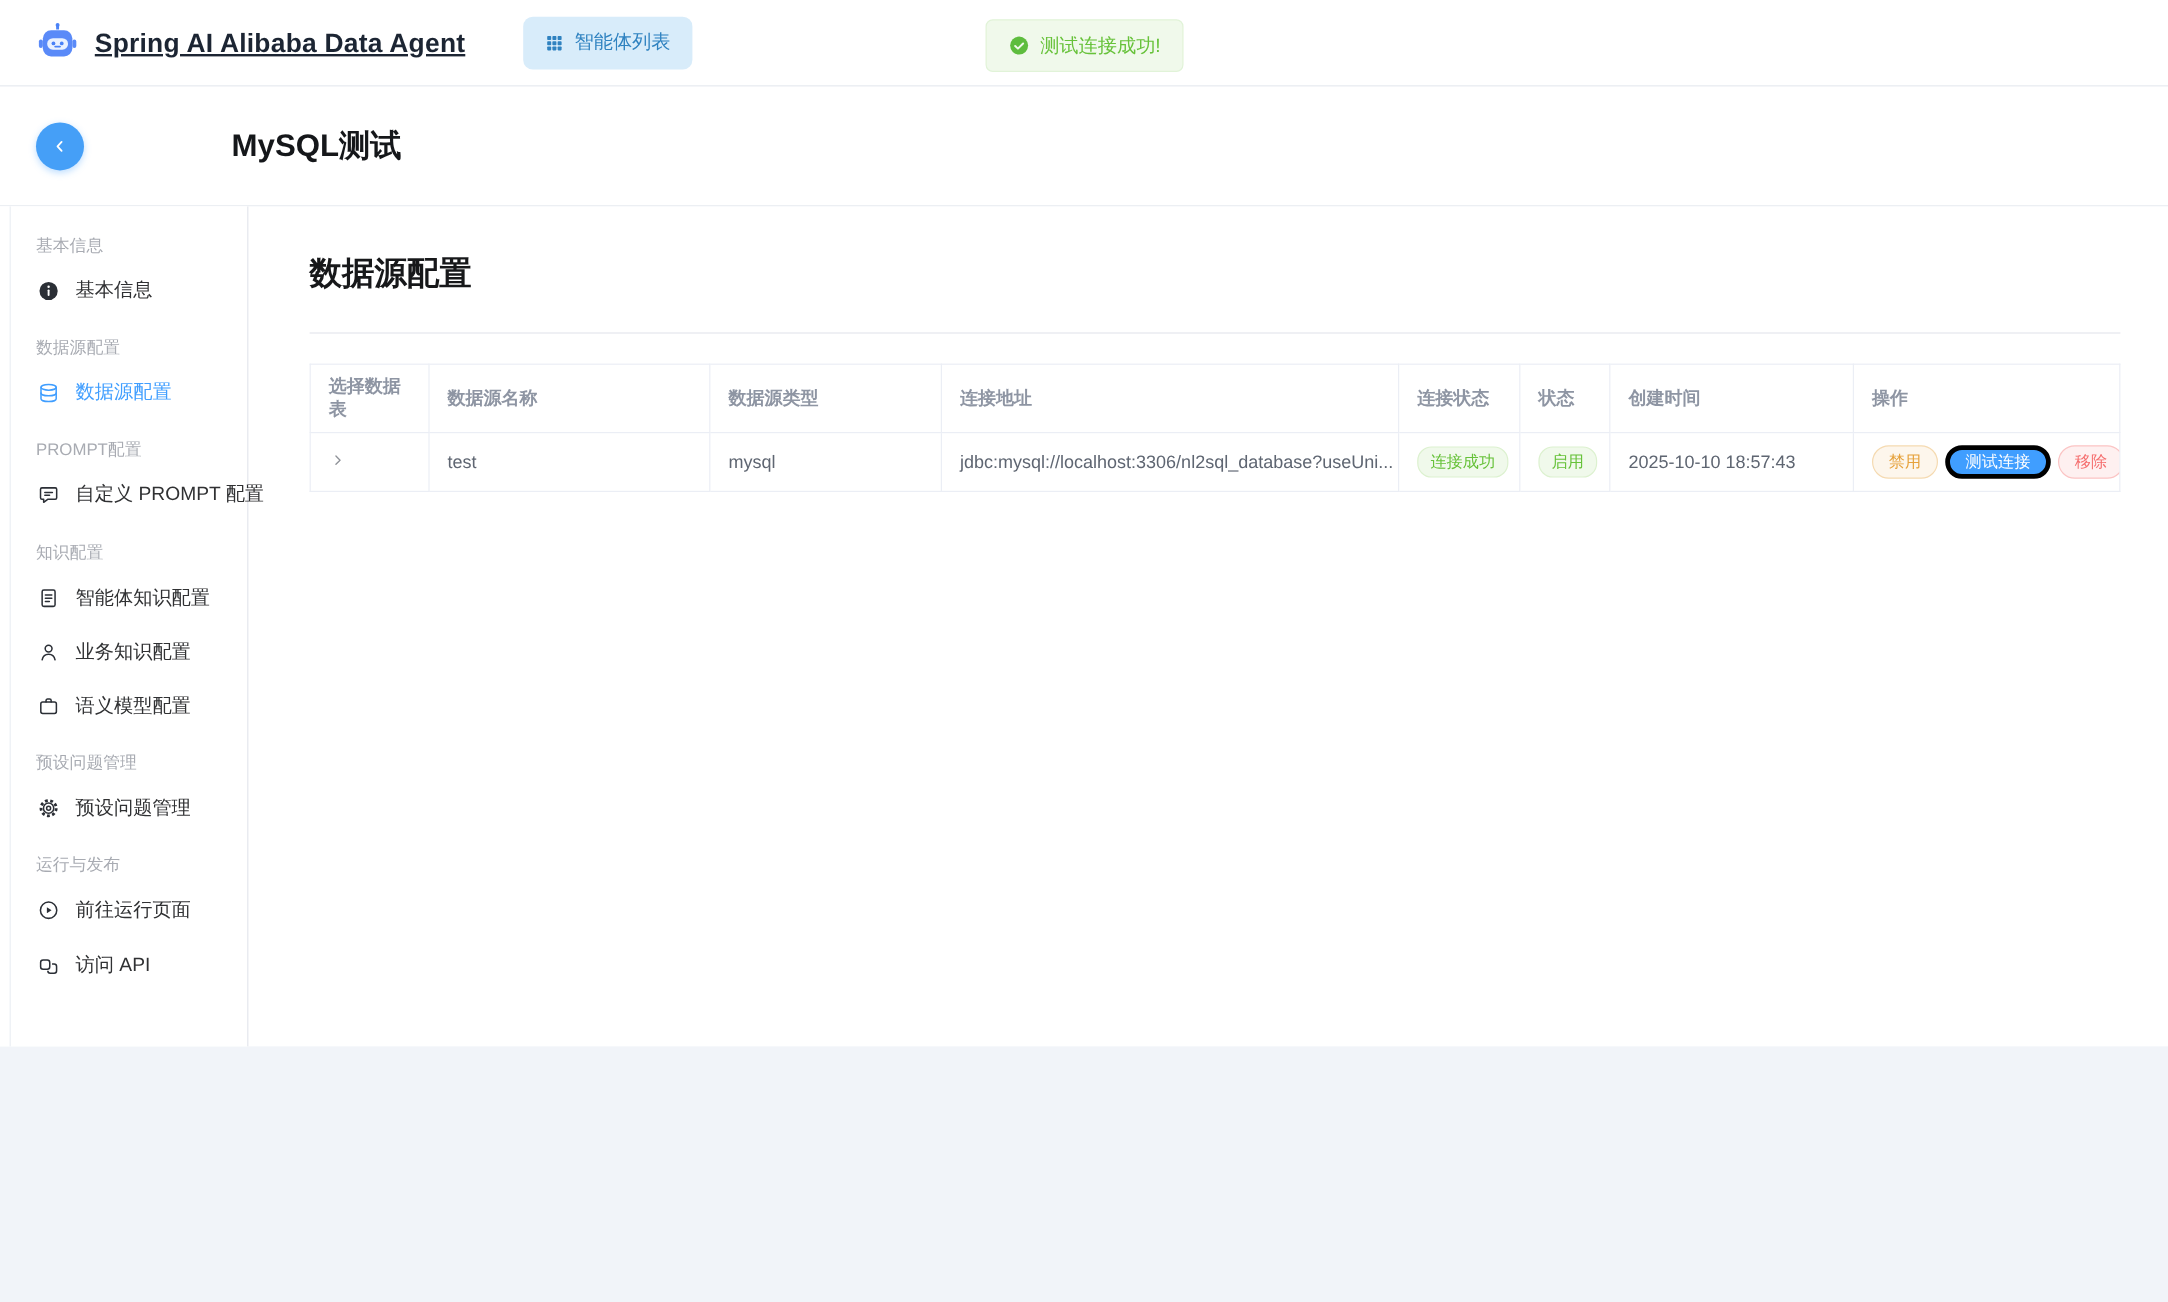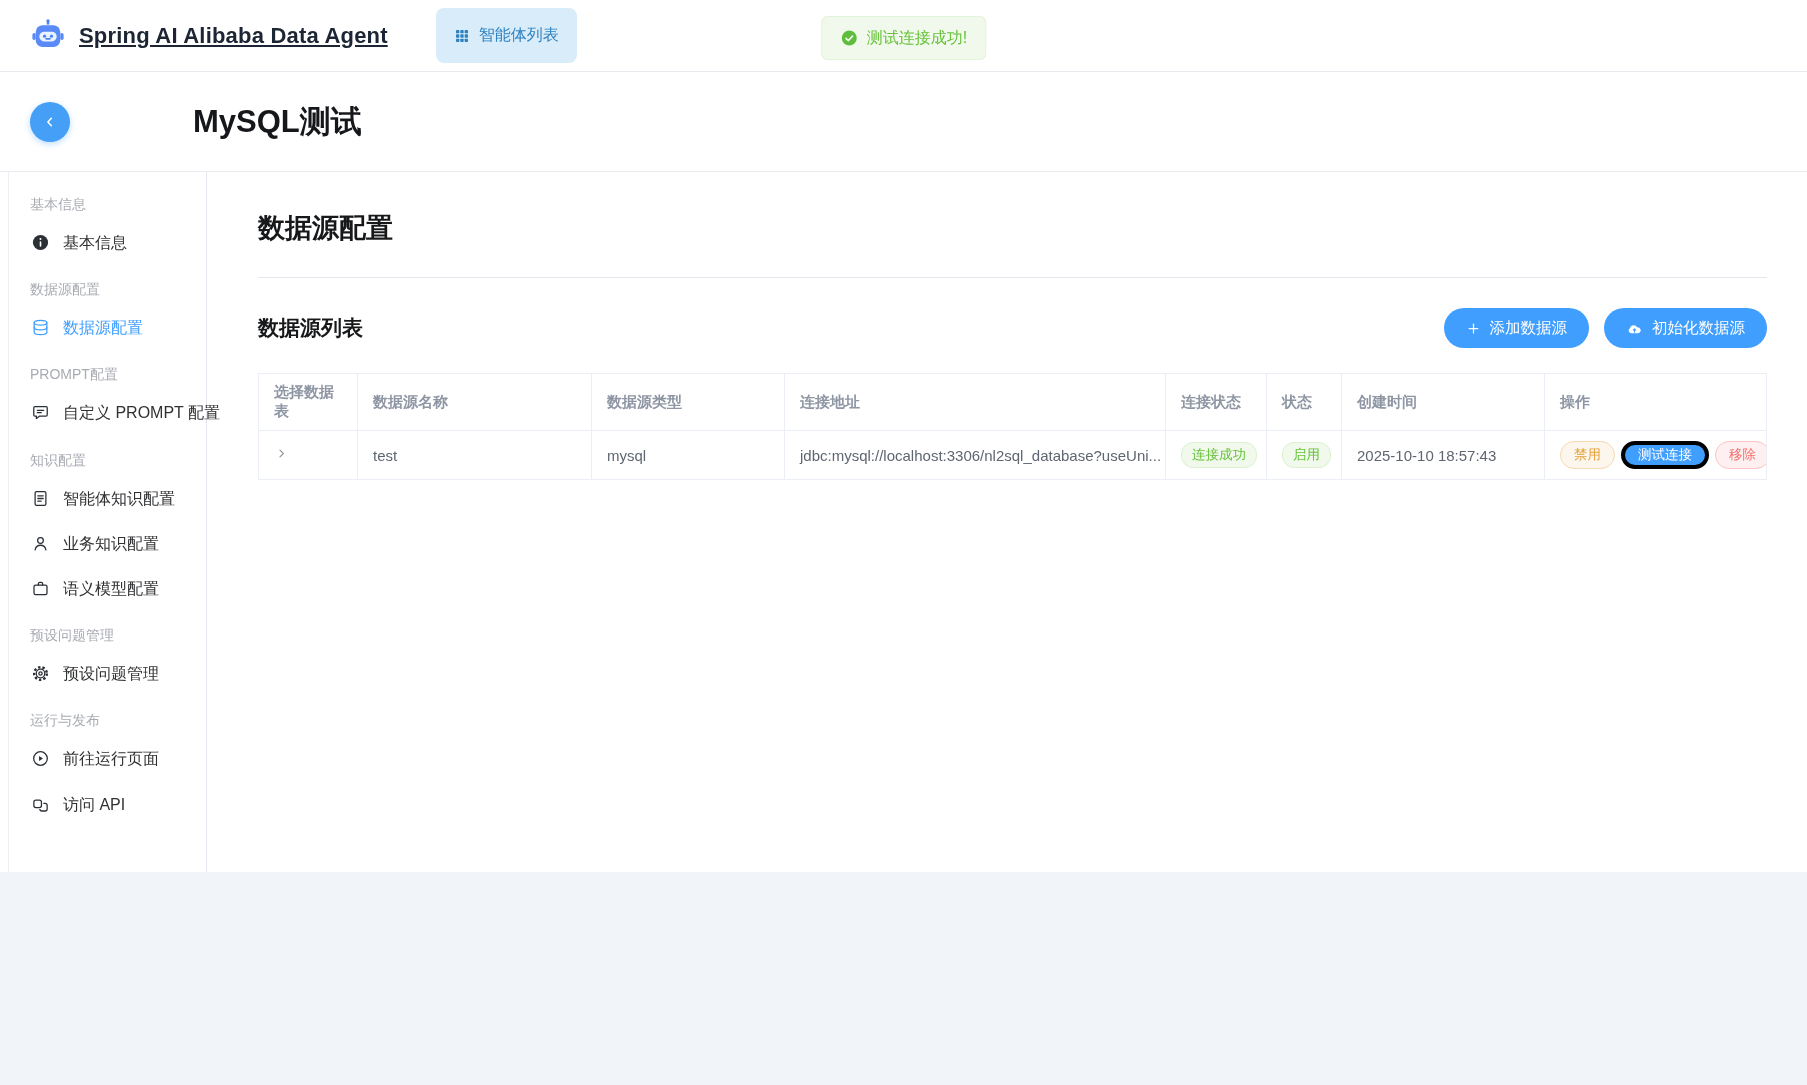--- a/index.html
+++ b/index.html
@@ -13,21 +13,21 @@
   svg { display:block; }
 
   
   .top-header {
     height:72px; background:#fff; border-bottom:1px solid #e8ebf0;
     display:flex; align-items:center; padding:0 30px; position:relative;
   }
   .logo { width:36px; height:36px; }
   .app-title { font-size:22px; font-weight:bold; color:#1c2533; margin-left:13px; letter-spacing:.2px;text-decoration:underline; }
   .agent-list-btn {
-    margin-left:48px; height:55px; display:flex; align-items:center; gap:9px;
+    margin-left:48px; height:44px; display:flex; align-items:center; gap:9px;
     background:#d8ecfa; color:#2f82c0; border:none; border-radius:8px;
     padding:0 18px; font-size:16px; cursor:pointer; font-family:inherit;
   }
   .toast {
     position:absolute; left:50%; top:16px; transform:translateX(-50%);
     display:flex; align-items:center; gap:9px;
     background:#f0f9eb; border:1px solid #e1f3d8; color:#67c23a;
     border-radius:6px; padding:0 18px; height:44px; font-size:16px; z-index:10;text-align:right;
   }
 
@@ -41,21 +41,21 @@
     background:#459ff7; display:flex; align-items:center; justify-content:center;
     box-shadow:0 2px 6px rgba(64,158,255,.35);
   }
   .avatar {
     width:64px; height:64px; border-radius:50%; margin-left:40px;
     background:
       radial-gradient(circle at 50% 80%, rgba(255,150,40,.95) 0%, rgba(230,110,30,.5) 16%, rgba(230,110,30,0) 38%),
       radial-gradient(circle at 52% 46%, rgba(110,230,255,.9) 0%, rgba(70,180,240,.four) 10%, rgba(70,180,240,.35) 22%, rgba(70,180,240,0) 46%),
       radial-gradient(circle at 30% 18%, #24457a 0%, #0d1f3e 55%, #07112a 100%);
   }
-  .agent-title { font-size:31px; font-weight:bold; color:#15171a; margin-left:19px; }
+  .agent-title { font-size:26px; font-weight:bold; color:#15171a; margin-left:19px; }
 
   
   .content { display:flex; height:700px; background:#fff; }
   .sidebar {
     width:207px; flex:0 0 207px; border-right:1px solid #e4e7ed;
     padding-top:8px; position:relative; background:#fff;
   }
   .sidebar::before {
     content:""; position:absolute; left:8px; top:0; bottom:0; width:1px; background:#eceff4;
   }
@@ -259,43 +259,20 @@
         </svg>
       </span>
       <span>访问 API</span>
     </div>
   </div>
 
   <div class="main">
     <div class="page-title">数据源配置</div>
     <hr class="divider">
 
-    <div class="list-header">
-      <div class="list-title">数据源列表</div>
-      <div class="btn-group">
-        <button class="btn-primary">
-          <span>
-            <svg width="15" height="15" viewBox="0 0 24 24" stroke="#fff" stroke-width="2" stroke-linecap="round">
-              <line x1="12" y1="5" x2="12" y2="19"></line>
-                <line x1="5" y1="12" x2="19" y2="12"></line>
-            </svg>
-          </span>
-          <span>添加数据源</span>
-        </button>
-        <button class="btn-primary">
-          <span>
-            <svg width="17" height="17" viewBox="0 0 24 24">
-              <path d="M7.2 18.6h9.3a4.1 4.1 0 10-.7-8.1A5.6 5.6 0 005.3 12a3.6 3.6 0 001.9 6.6z" fill="#fff"></path>
-              <path d="M12 17.2v-4.4M10.2 14.4L12 12.6l1.8 1.8" fill="none" stroke="#409eff" stroke-width="1.5" stroke-linecap="round" stroke-linejoin="round"></path>
-            </svg>
-          </span>
-          <span>初始化数据源</span>
-        </button>
-      </div>
-    </div>
 
     <table class="ds-table">
       <colgroup>
         <col style="width:99px">
           <col style="width:234px">
           <col style="width:193px">
           <col style="width:381px">
         <col style="width:101px">
           <col style="width:75px">
           <col style="width:203px">

